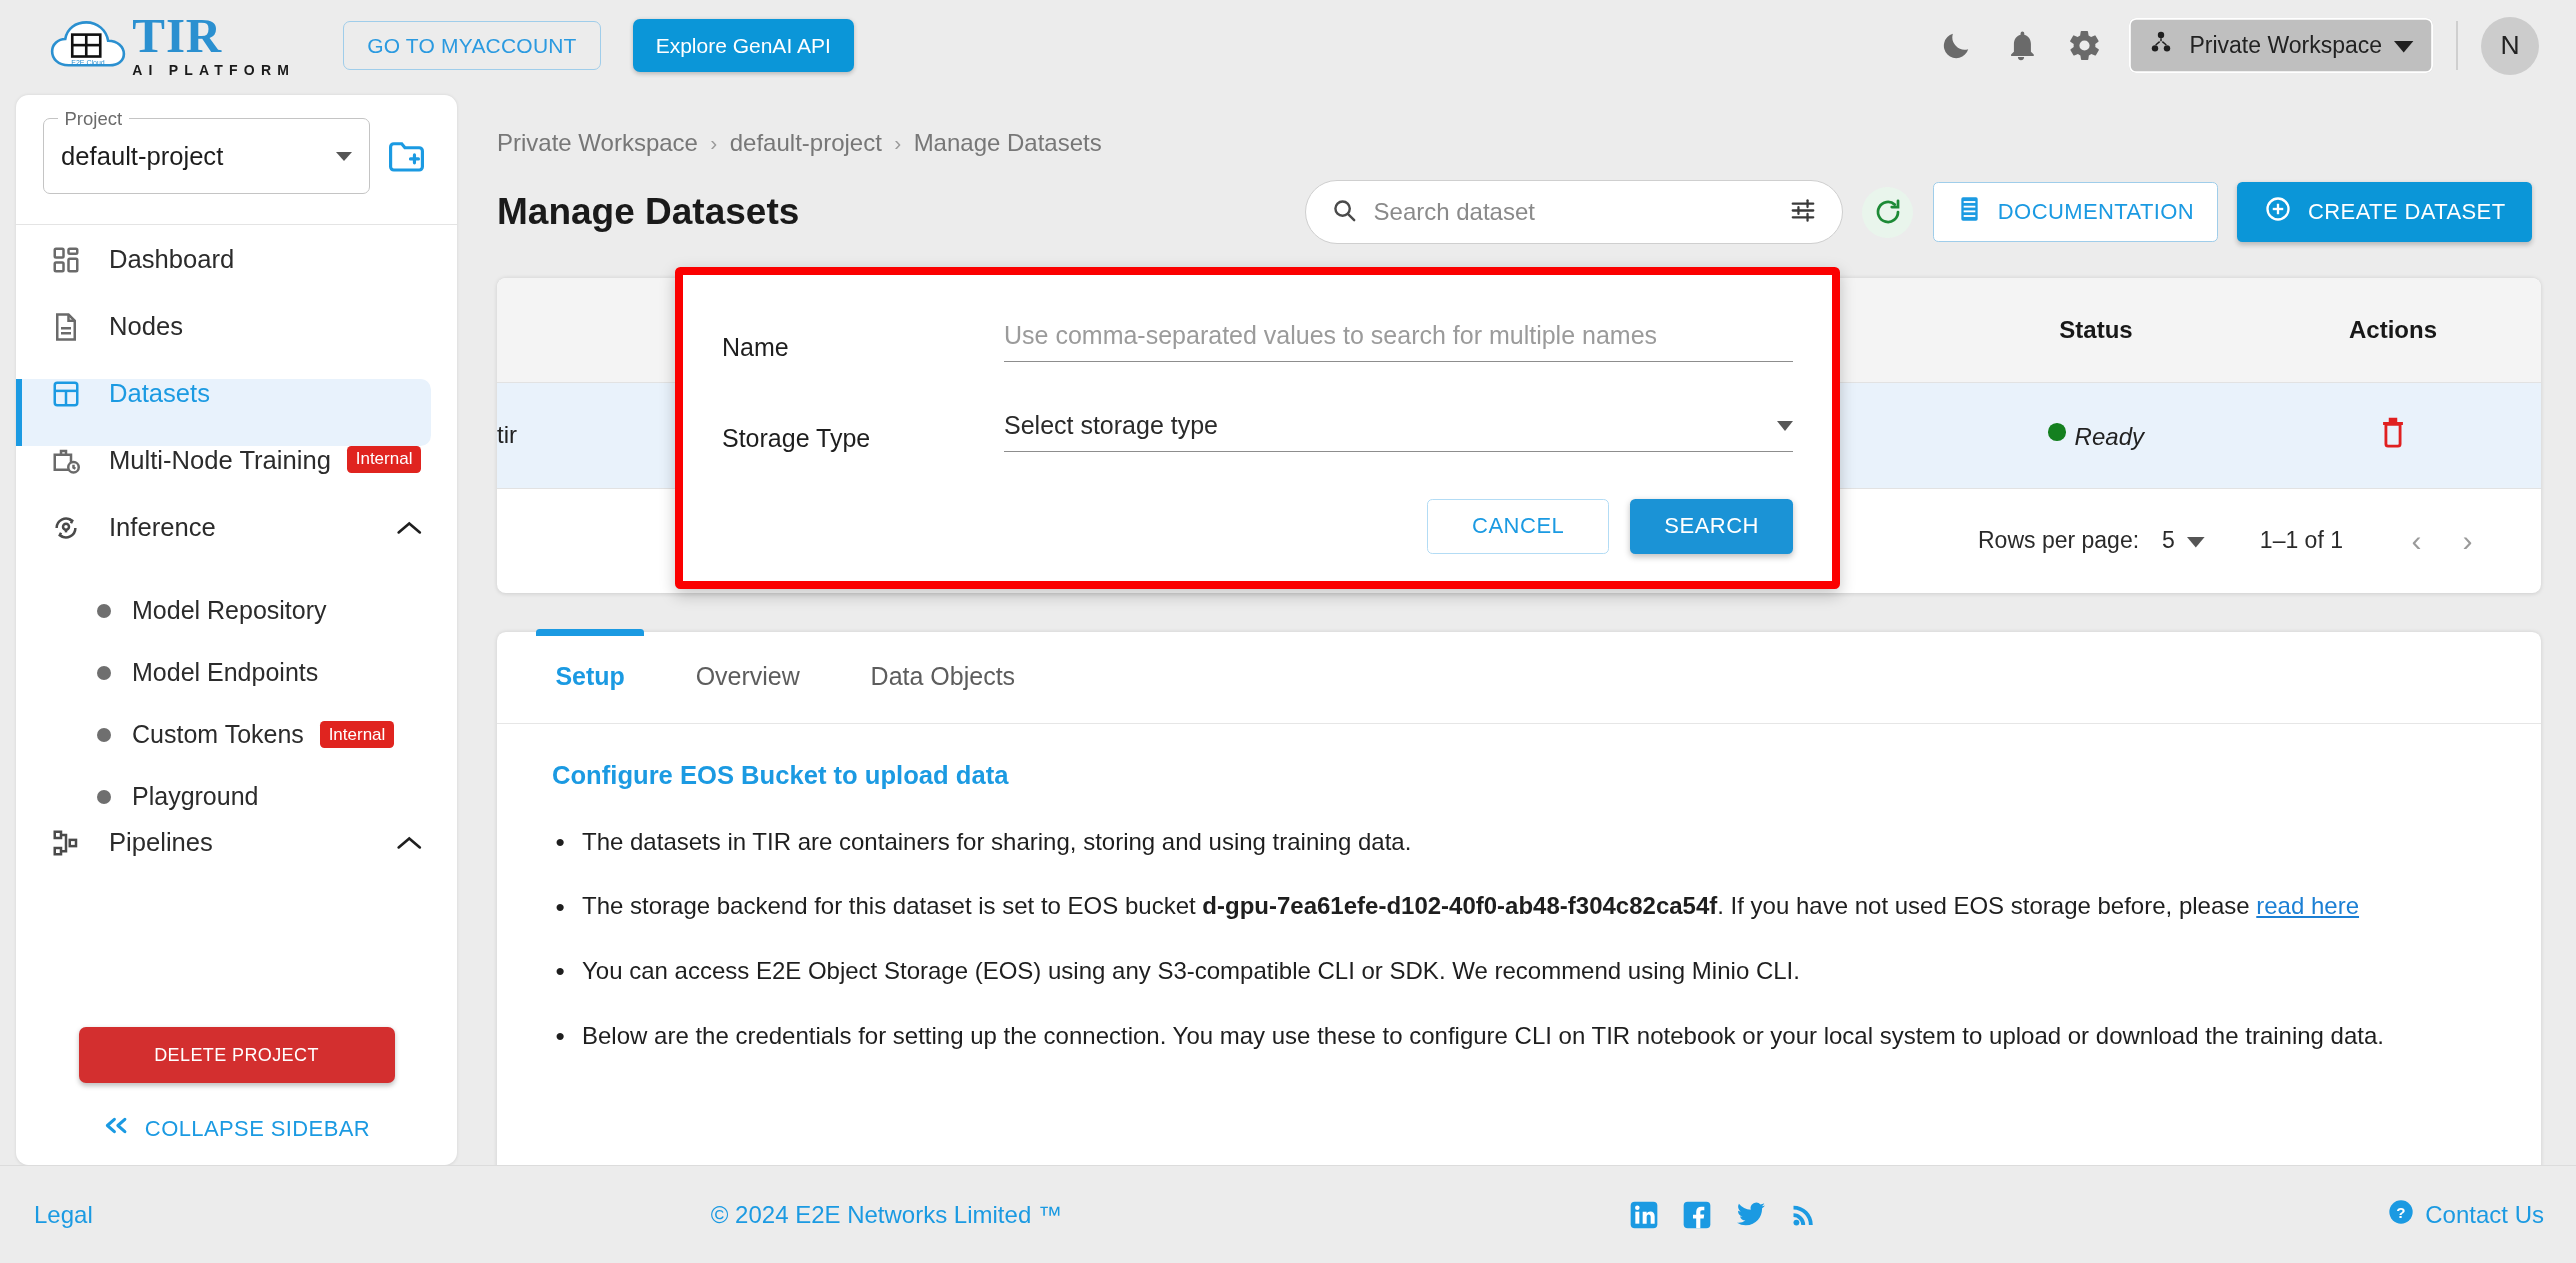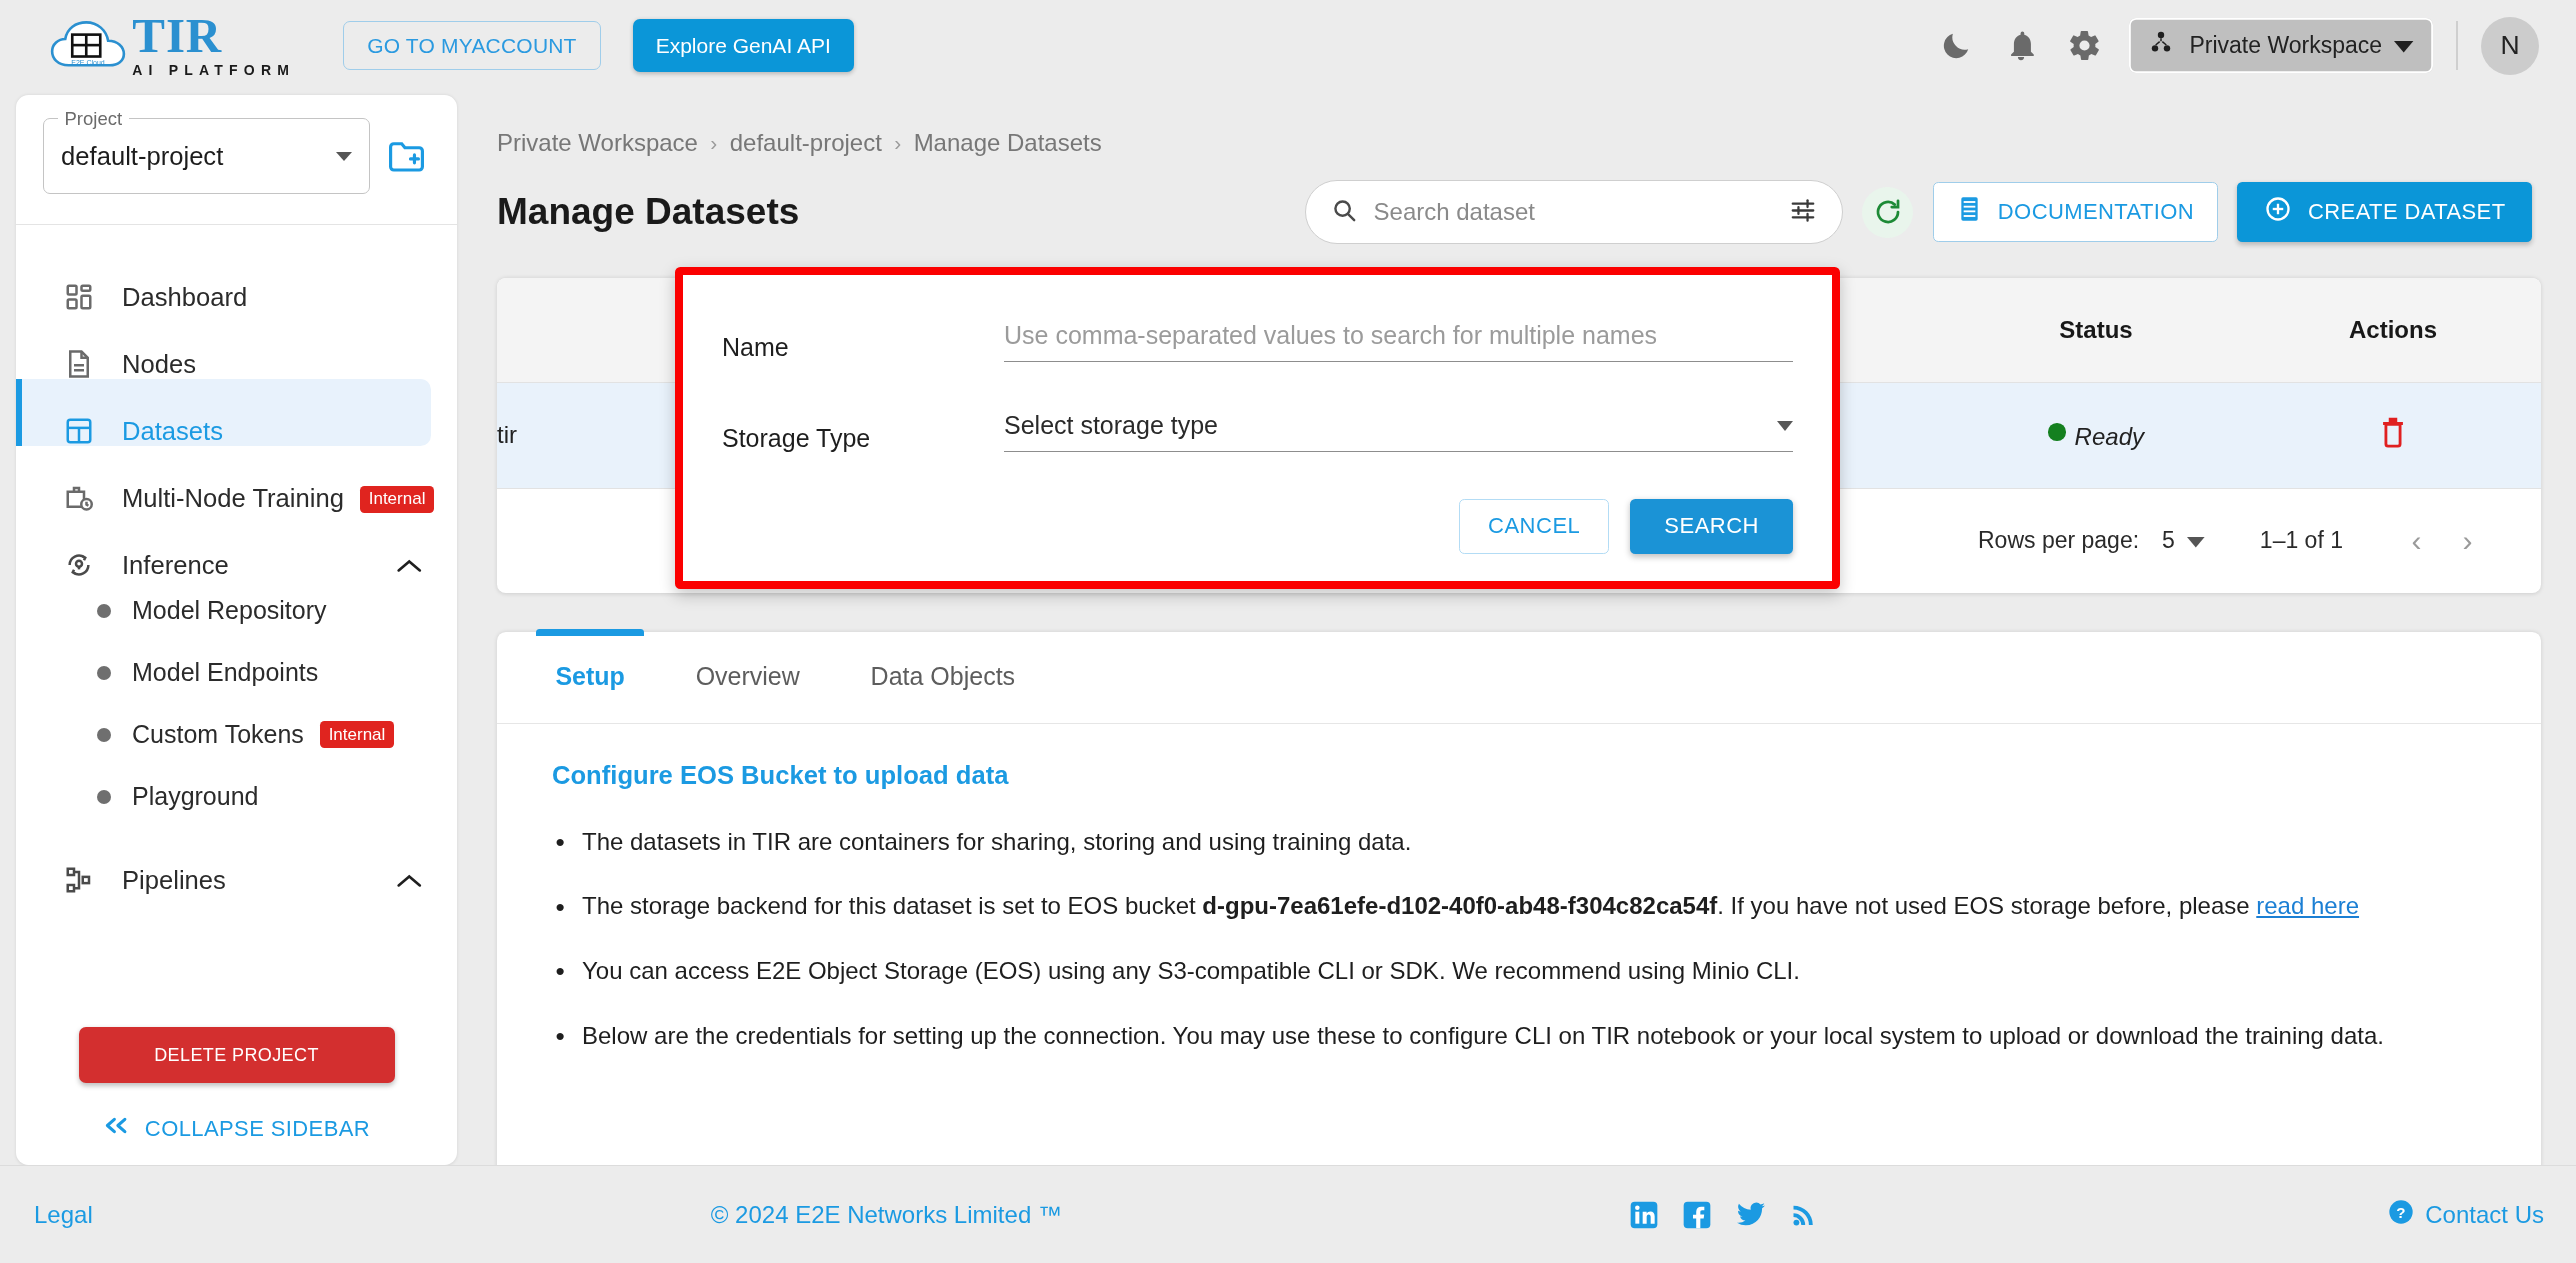--- a/index.html
+++ b/index.html
@@ -81,22 +81,22 @@
   .project-value { font-size: 25.6px; color: #1d1d1d; }
   .caret-down {
     margin-left: auto; width: 0; height: 0; border-left: 8.8px solid transparent;
     border-right: 8.8px solid transparent; border-top: 9.7px solid #555;
   }
   .new-folder-btn { width: 48px; height: 48px; display:flex; align-items:center; justify-content:center; cursor:pointer;}
   .sidebar-divider { height: 1.3px; background: #e4e4e4; }
 
   .nav { flex: 1; padding-top: 19.4px; overflow: hidden; }
   .nav-item {
-    position: relative; display: flex; align-items: flex-end; height: 67px;
-    padding-left: 42px; cursor: pointer; font-size: 25.6px; color: #2b2b2b;
+    position: relative; display: flex; align-items: flex-start; height: 67px;
+    padding-left: 29px; cursor: pointer; font-size: 25.6px; color: #2b2b2b;
   }
   .nav-item .nav-ico { width: 41px; display: flex; align-items: center; justify-content: center; }
   .nav-item .nav-label { margin-left: 23px; }
   .nav-item.active {
     background: #e8f2fc; border-radius: 0 10.6px 10.6px 0; margin-right: 26.5px;
     color: #1b9ae2;
   }
   .nav-item.active::before {
     content: ""; position: absolute; left: 0; top: 0; bottom: 0; width: 6.2px;
     background: #1b9ae2;
@@ -233,21 +233,21 @@
   }
   .field-ctrl input::placeholder { color: #9b9b9b; }
   .select-ctrl { display: flex; align-items: center; cursor: pointer; }
   .select-ctrl .sel-text { font-size: 25px; color: #2a2a2a; }
   .select-ctrl .sel-caret {
     margin-left: auto; width: 0; height: 0; border-left: 8.8px solid transparent;
     border-right: 8.8px solid transparent; border-top: 10.6px solid #585858;
   }
   .modal-actions { display: flex; justify-content: flex-end; gap: 21px; margin-top: 46px; padding-right: 39px; }
   .btn-cancel {
-    height: 55px; padding: 0 28px; background: #fff; border: 1.3px solid #b3dcf5;
+    height: 55px; padding: 0 44px; background: #fff; border: 1.3px solid #b3dcf5;
     border-radius: 5.3px; color: #1b9ae2; font-size: 22px; letter-spacing: 0.5px; cursor: pointer;
   }
   .btn-search {
     height: 55px; padding: 0 34px; background: #1b93d6; border: none;
     border-radius: 5.3px; color: #fff; font-size: 22px; letter-spacing: 0.5px; cursor: pointer;
     box-shadow: 0 2.6px 6.2px rgba(0,0,0,.25);
   }
 
   
   .footer {

